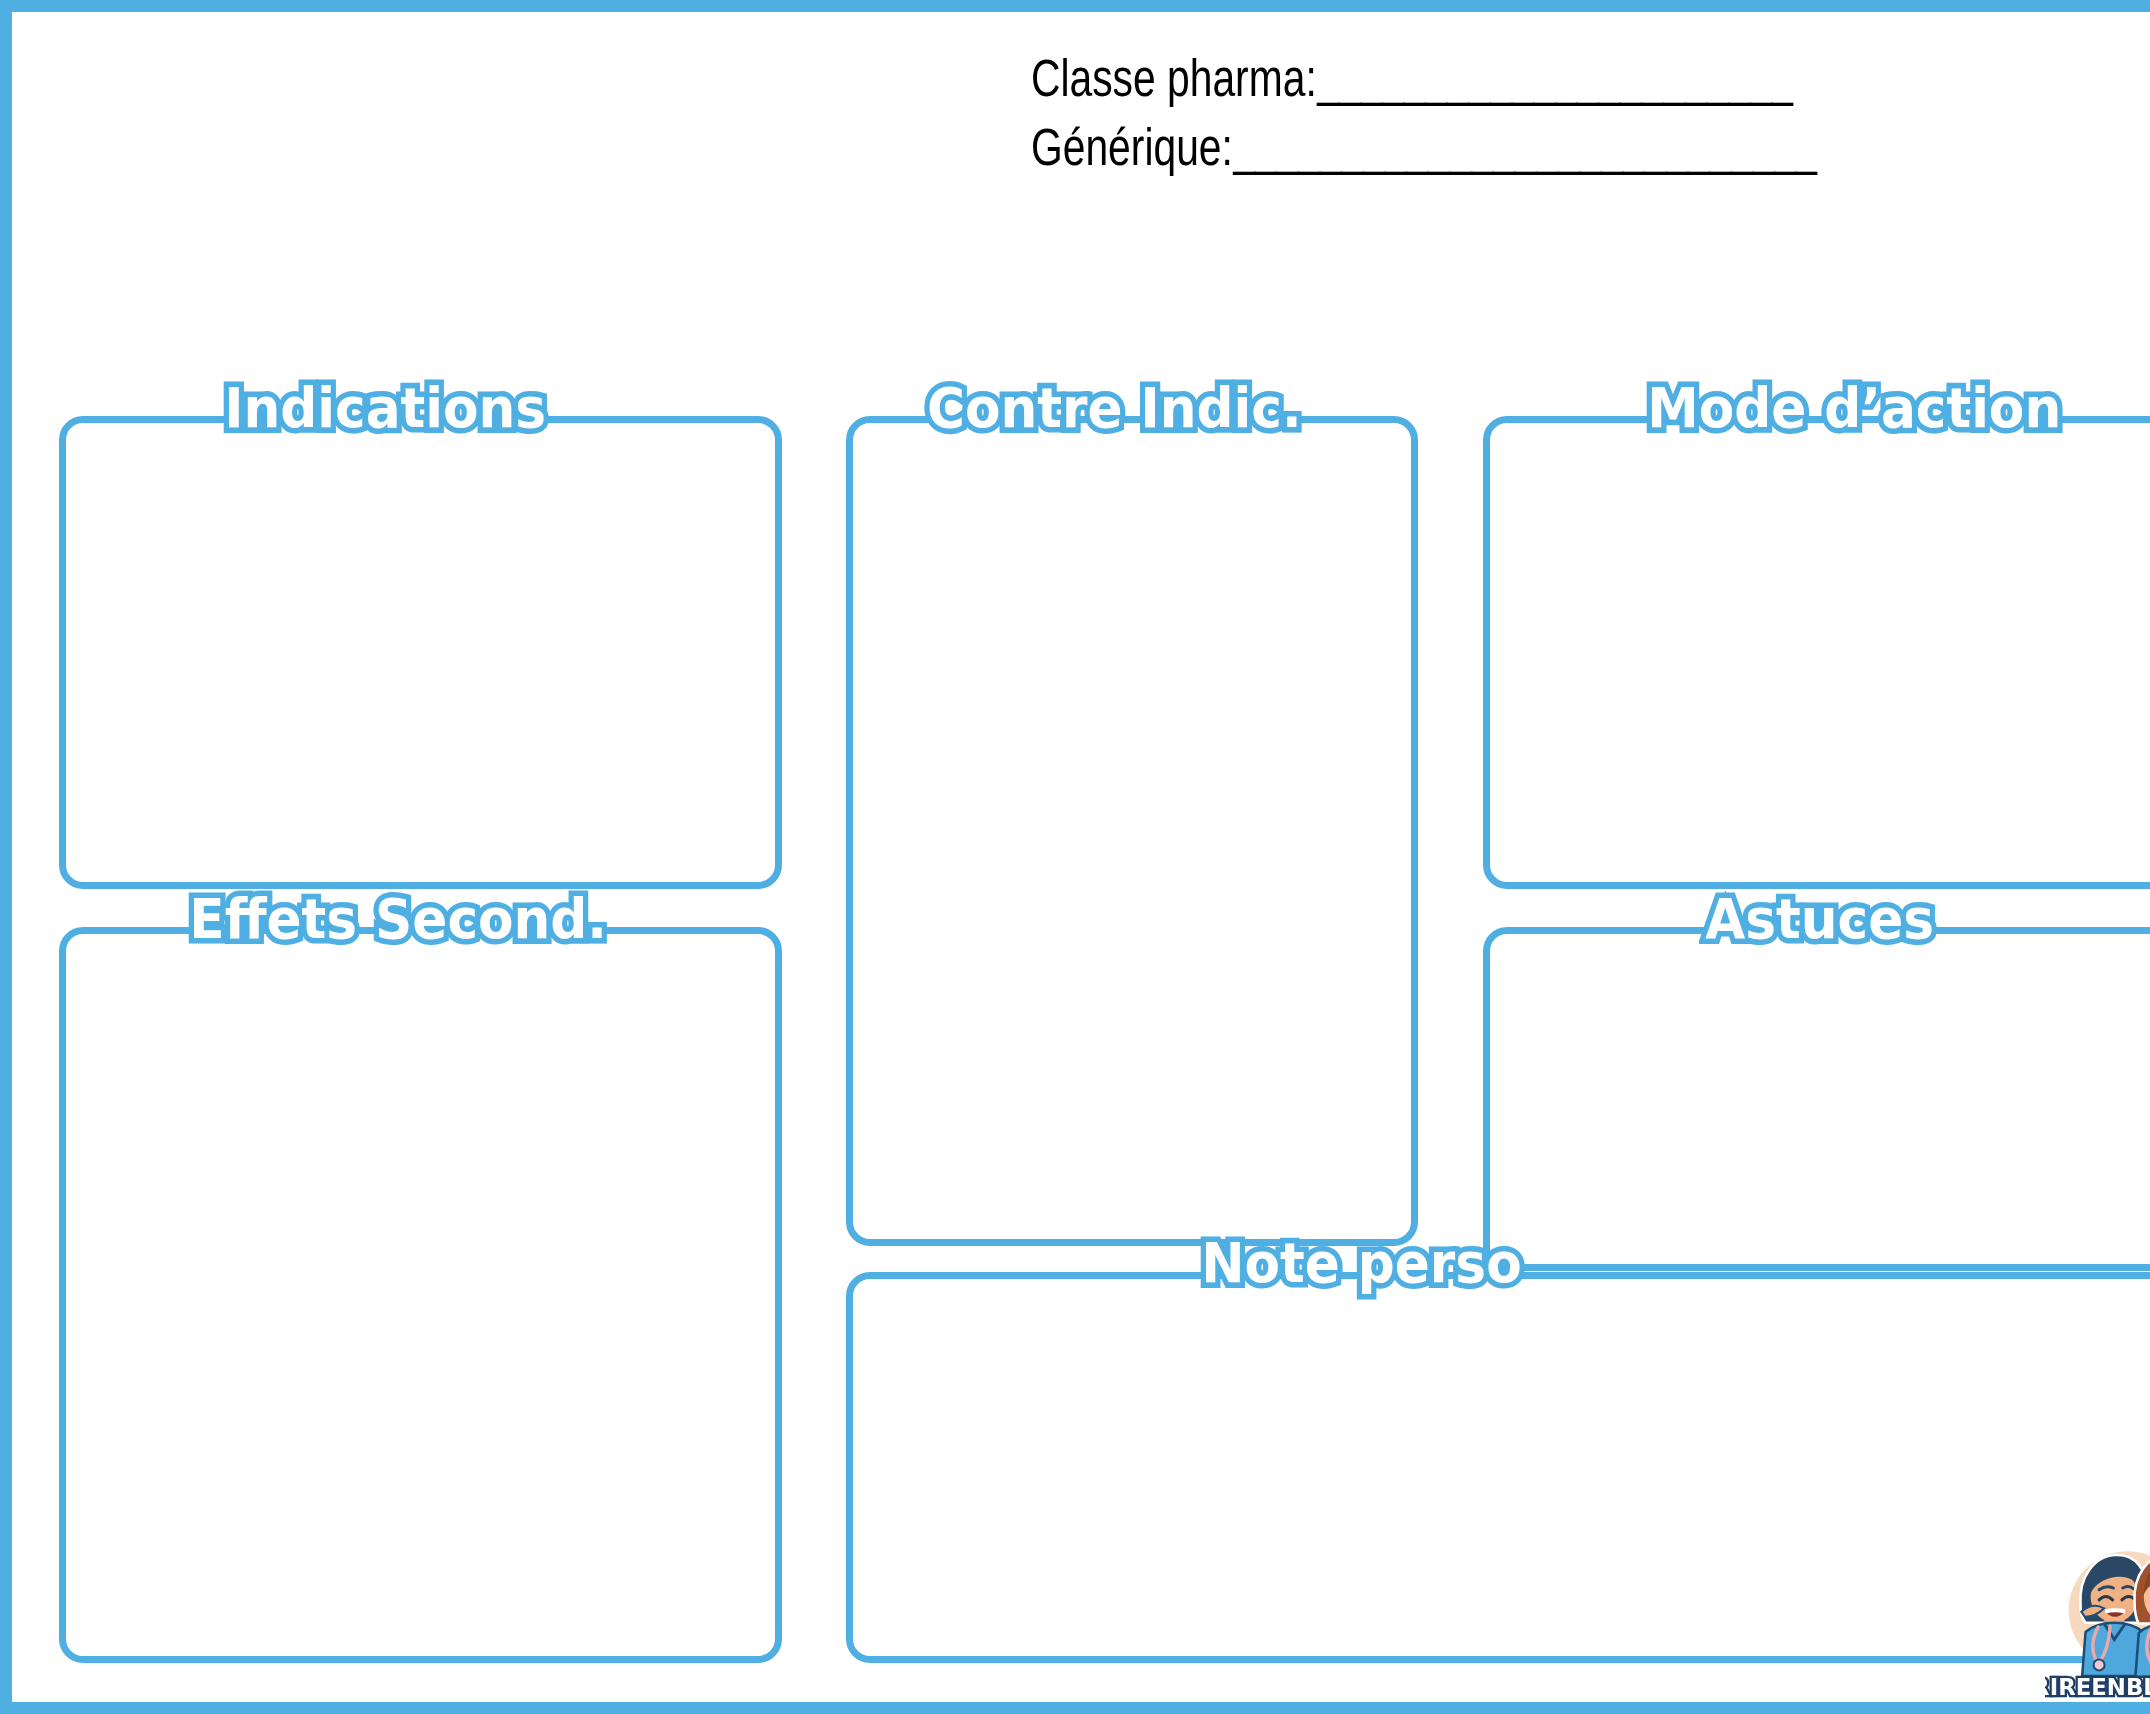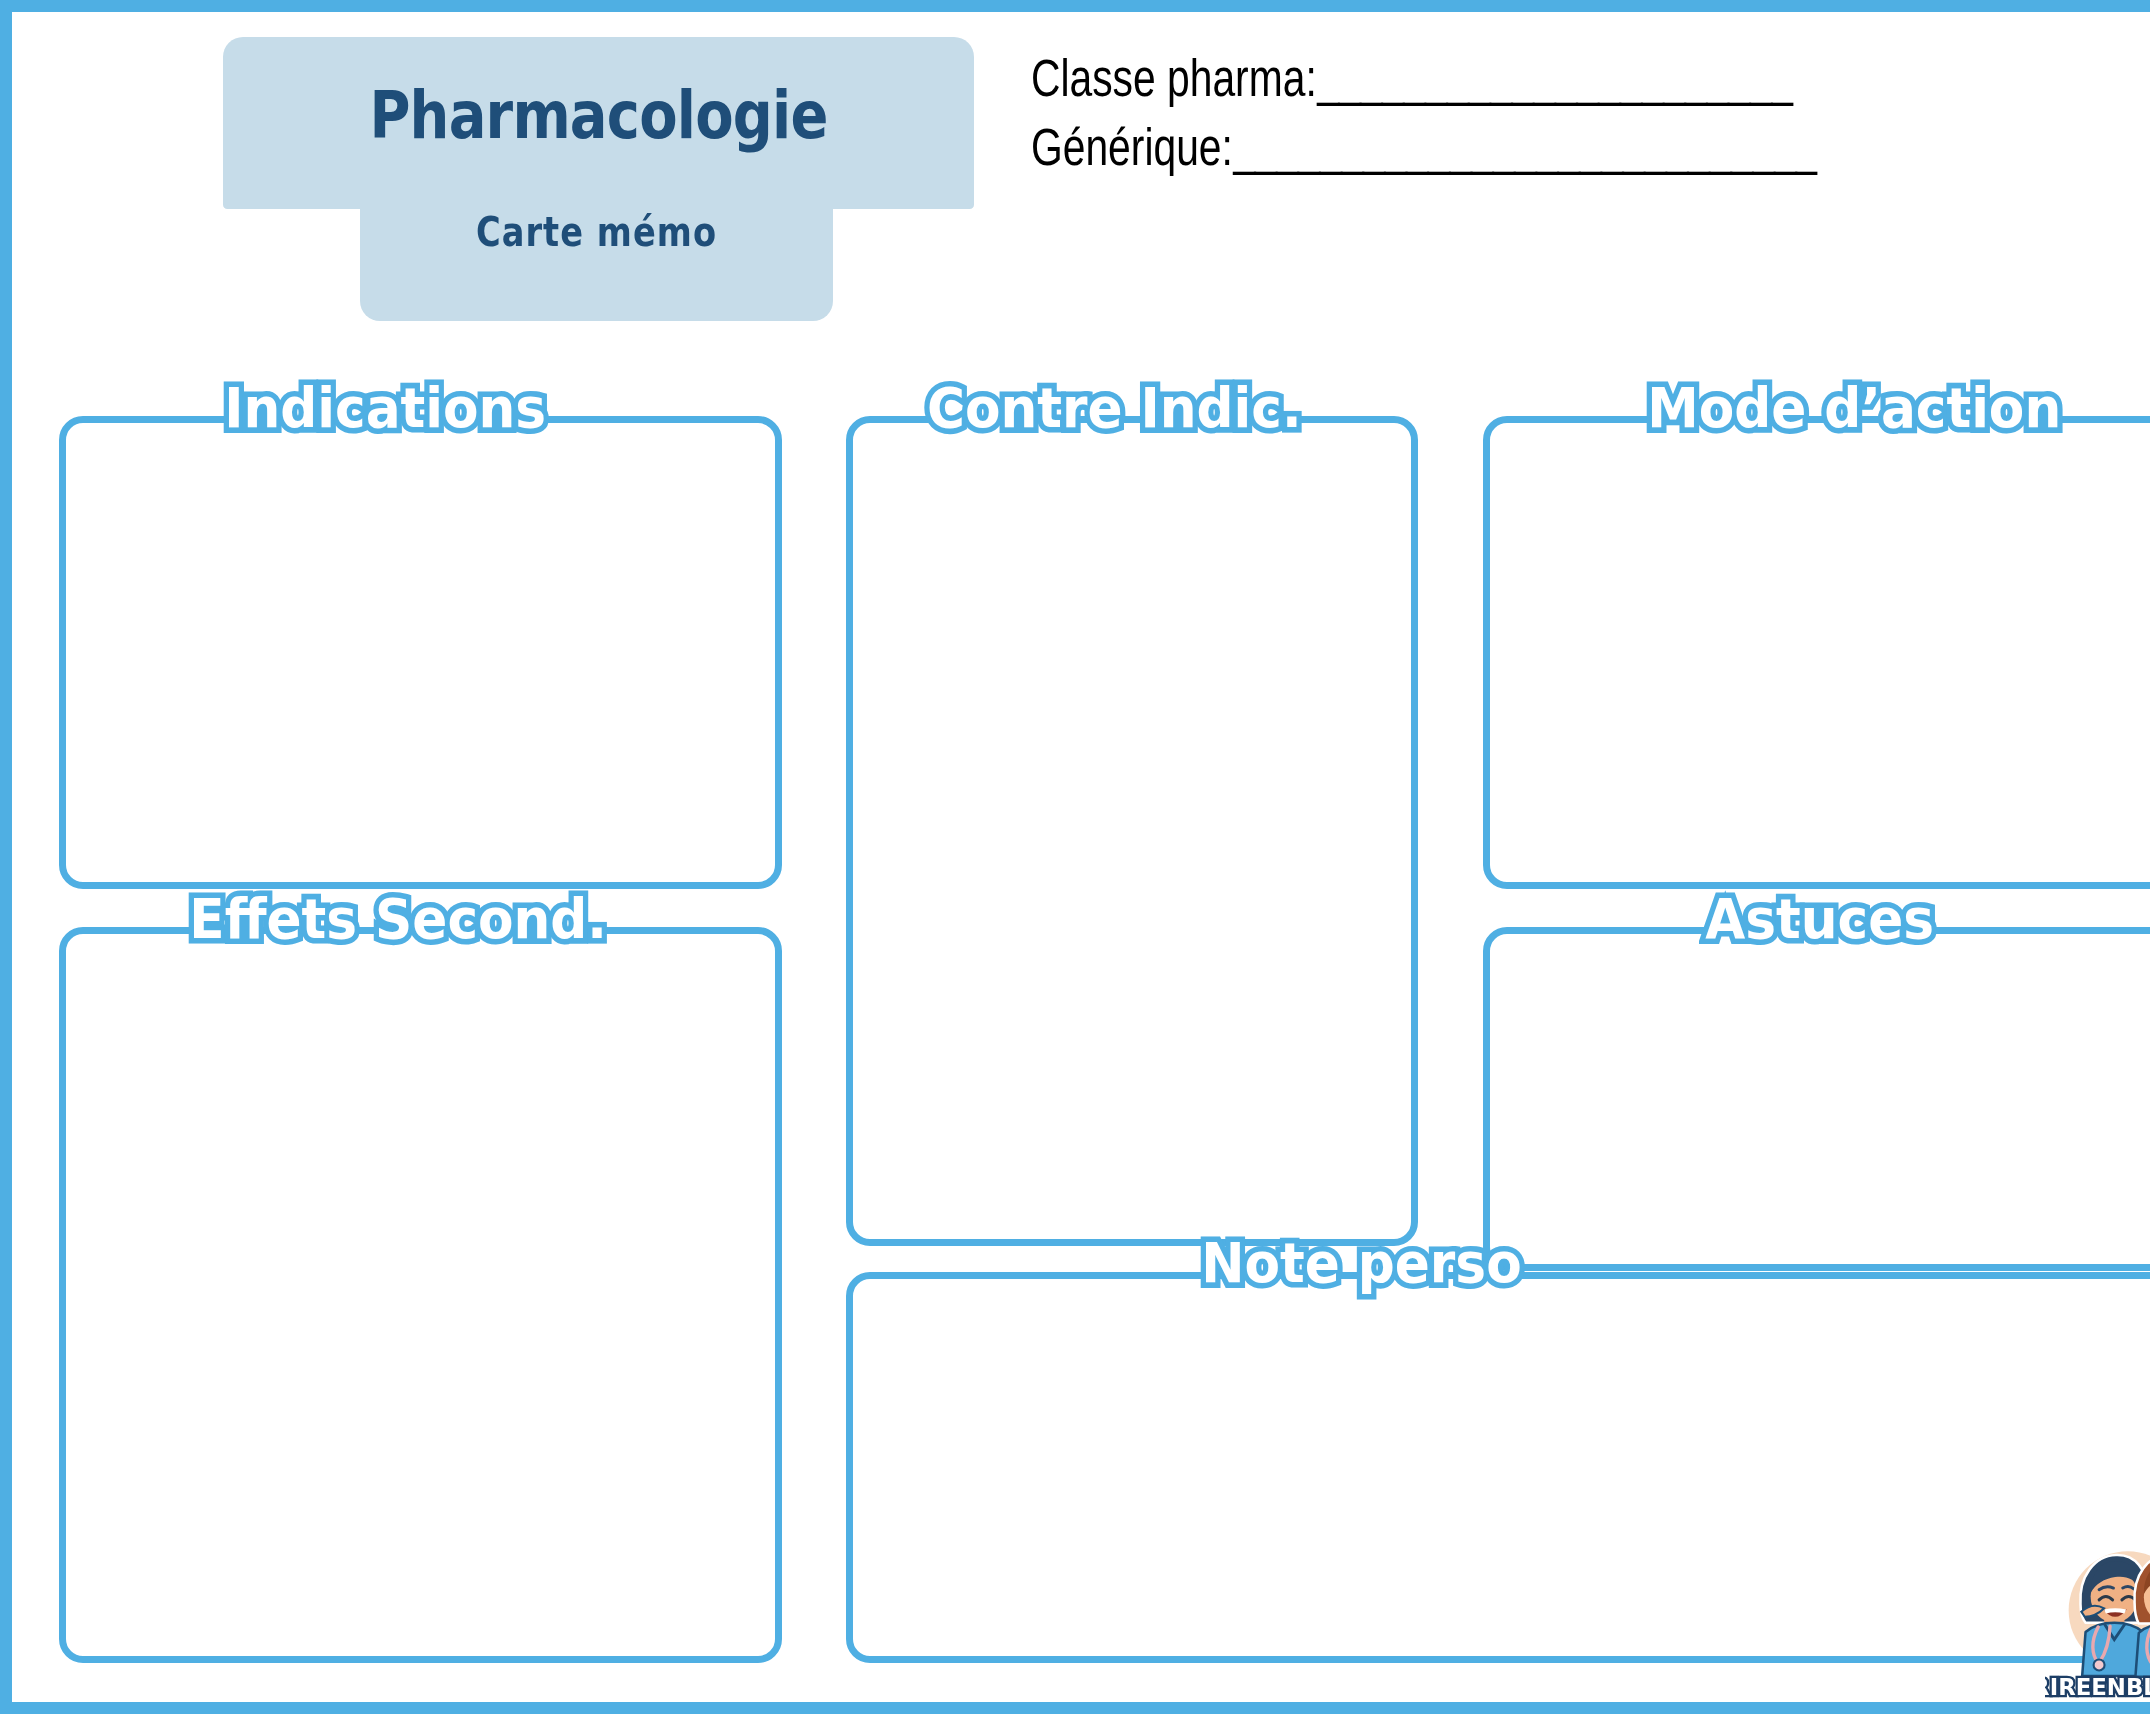--- a/index.html
+++ b/index.html
@@ -139,26 +139,20 @@
     left: 2033px; top: 1523px;
     width: 169px; height: 172px;
   }
   #logo svg { display: block; width: 100%; height: 100%; }
 </style>
 </head>
 <body>
 
 <div id="page">
 
-  <div id="title-tab">
-    <div id="title-tab-top"></div>
-    <div id="title-tab-bottom"></div>
-    <div id="title-main">Pharmacologie</div>
-    <div id="title-sub">Carte mémo</div>
-  </div>
 
   <div id="header-fields">
 
     <div class="field-row">
       <span class="field-label">Classe pharma:</span>
       <span class="field-rule">______________________</span>
     </div>
 
     <div class="field-row">
       <span class="field-label">Générique: </span>

